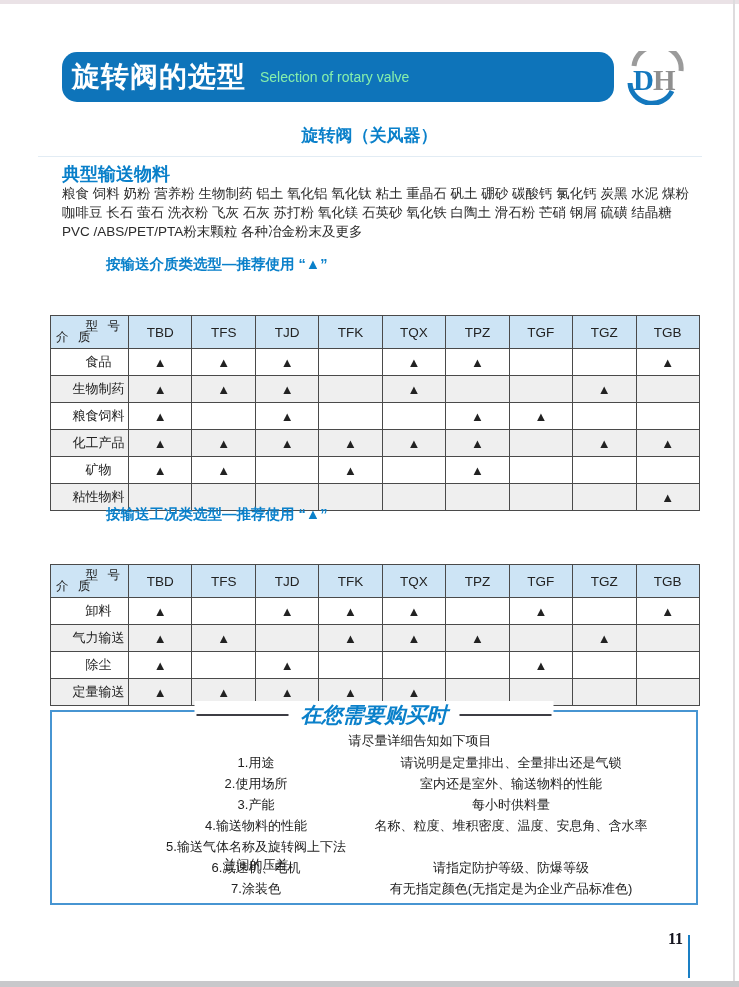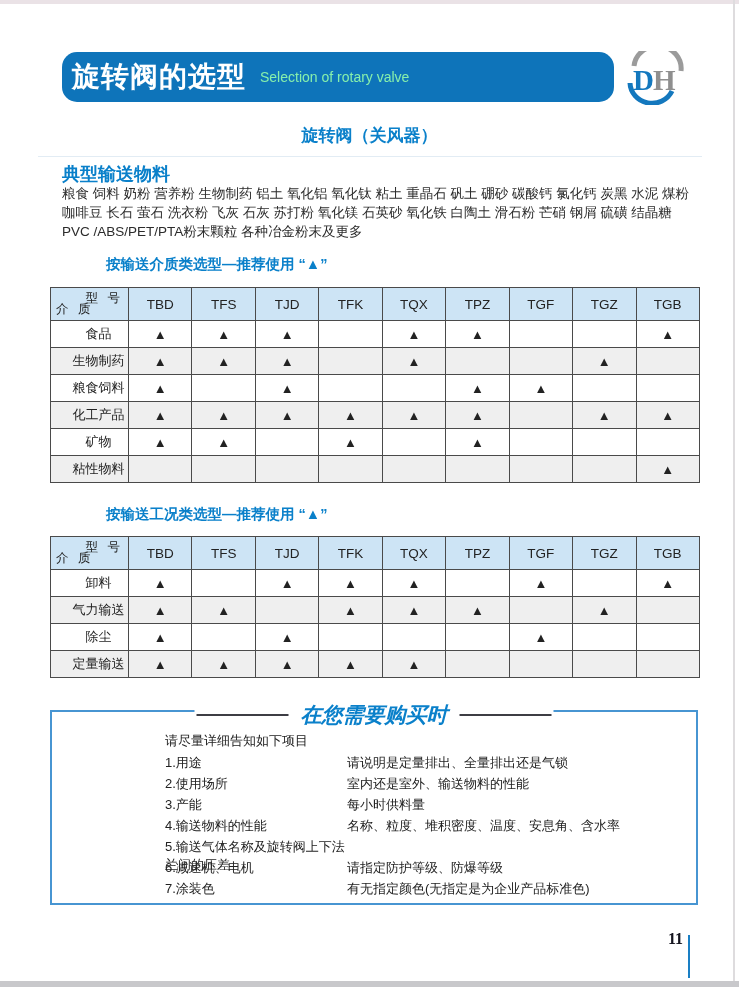--- a/index.html
+++ b/index.html
@@ -38,21 +38,21 @@
     position:absolute; top:184px; left:62px; width:640px;
     font-size:13.5px; line-height:19px; color:#2b2b2b;
   }
 
   
   .section-title { position:absolute; left:62px; color:#0a80ca; font-weight:bold; font-size:14.5px;margin-left:44px; }
   .section-title.first  { top:255px; }
   .section-title.second { top:505px; }
 
   
-  .table-wrap { position:absolute; left:50px; }
+  .table-wrap { position:absolute; left:50px;margin-top:28px; }
   .table-wrap.first  { top:287px; }
   .table-wrap.second { top:536px; }
   table.sel-table { border-collapse:collapse; table-layout:fixed; width:650px; }
   table.sel-table th, table.sel-table td {
     border:1px solid #4a4a4a; height:27px; text-align:center;
     font-size:13px; color:#222; font-weight:normal; overflow:hidden;
   }
   table.sel-table th { background:#cde4f5; height:33px; font-size:13.5px; }
   table.sel-table col.label-col { width:78px; }
   table.sel-table tr.alt td { background:#efefef; }
@@ -69,21 +69,21 @@
   .corner-bottom { position:absolute; bottom:2px; left:5px; font-size:12.5px; letter-spacing:3px; }
 
   
   .purchase-box { position:absolute; left:50px; top:710px; width:648px; height:195px; border:2px solid #4795d2; }
   .purchase-legend {
     position:absolute; top:-11px; left:50%; transform:translateX(-50%);
     display:flex; align-items:center; background:#ffffff; padding:0 2px; white-space:nowrap;
   }
   .legend-line { width:92px; height:2px; background:#3d3d44; }
   .legend-text { color:#0a80ca; font-weight:bold; font-size:21px; margin:0 12px;font-style:italic; }
-  .purchase-items { position:absolute; left:113px; top:20px; width:510px; }
+  .purchase-items { position:absolute; left:113px; top:20px; width:510px;text-align:center; }
   .purchase-intro { font-size:13px; color:#222; height:22px; }
   .item-row { display:flex; height:21px; font-size:13px; color:#222; }
   .item-label { width:182px; flex-shrink:0; }
   .item-value { flex:1; }
 
   
   .page-num {
     position:absolute; top:930px; left:655px; width:28px; text-align:right;
     font-family:"Liberation Serif", serif; font-weight:bold; font-size:16px; color:#15151f;
   }

